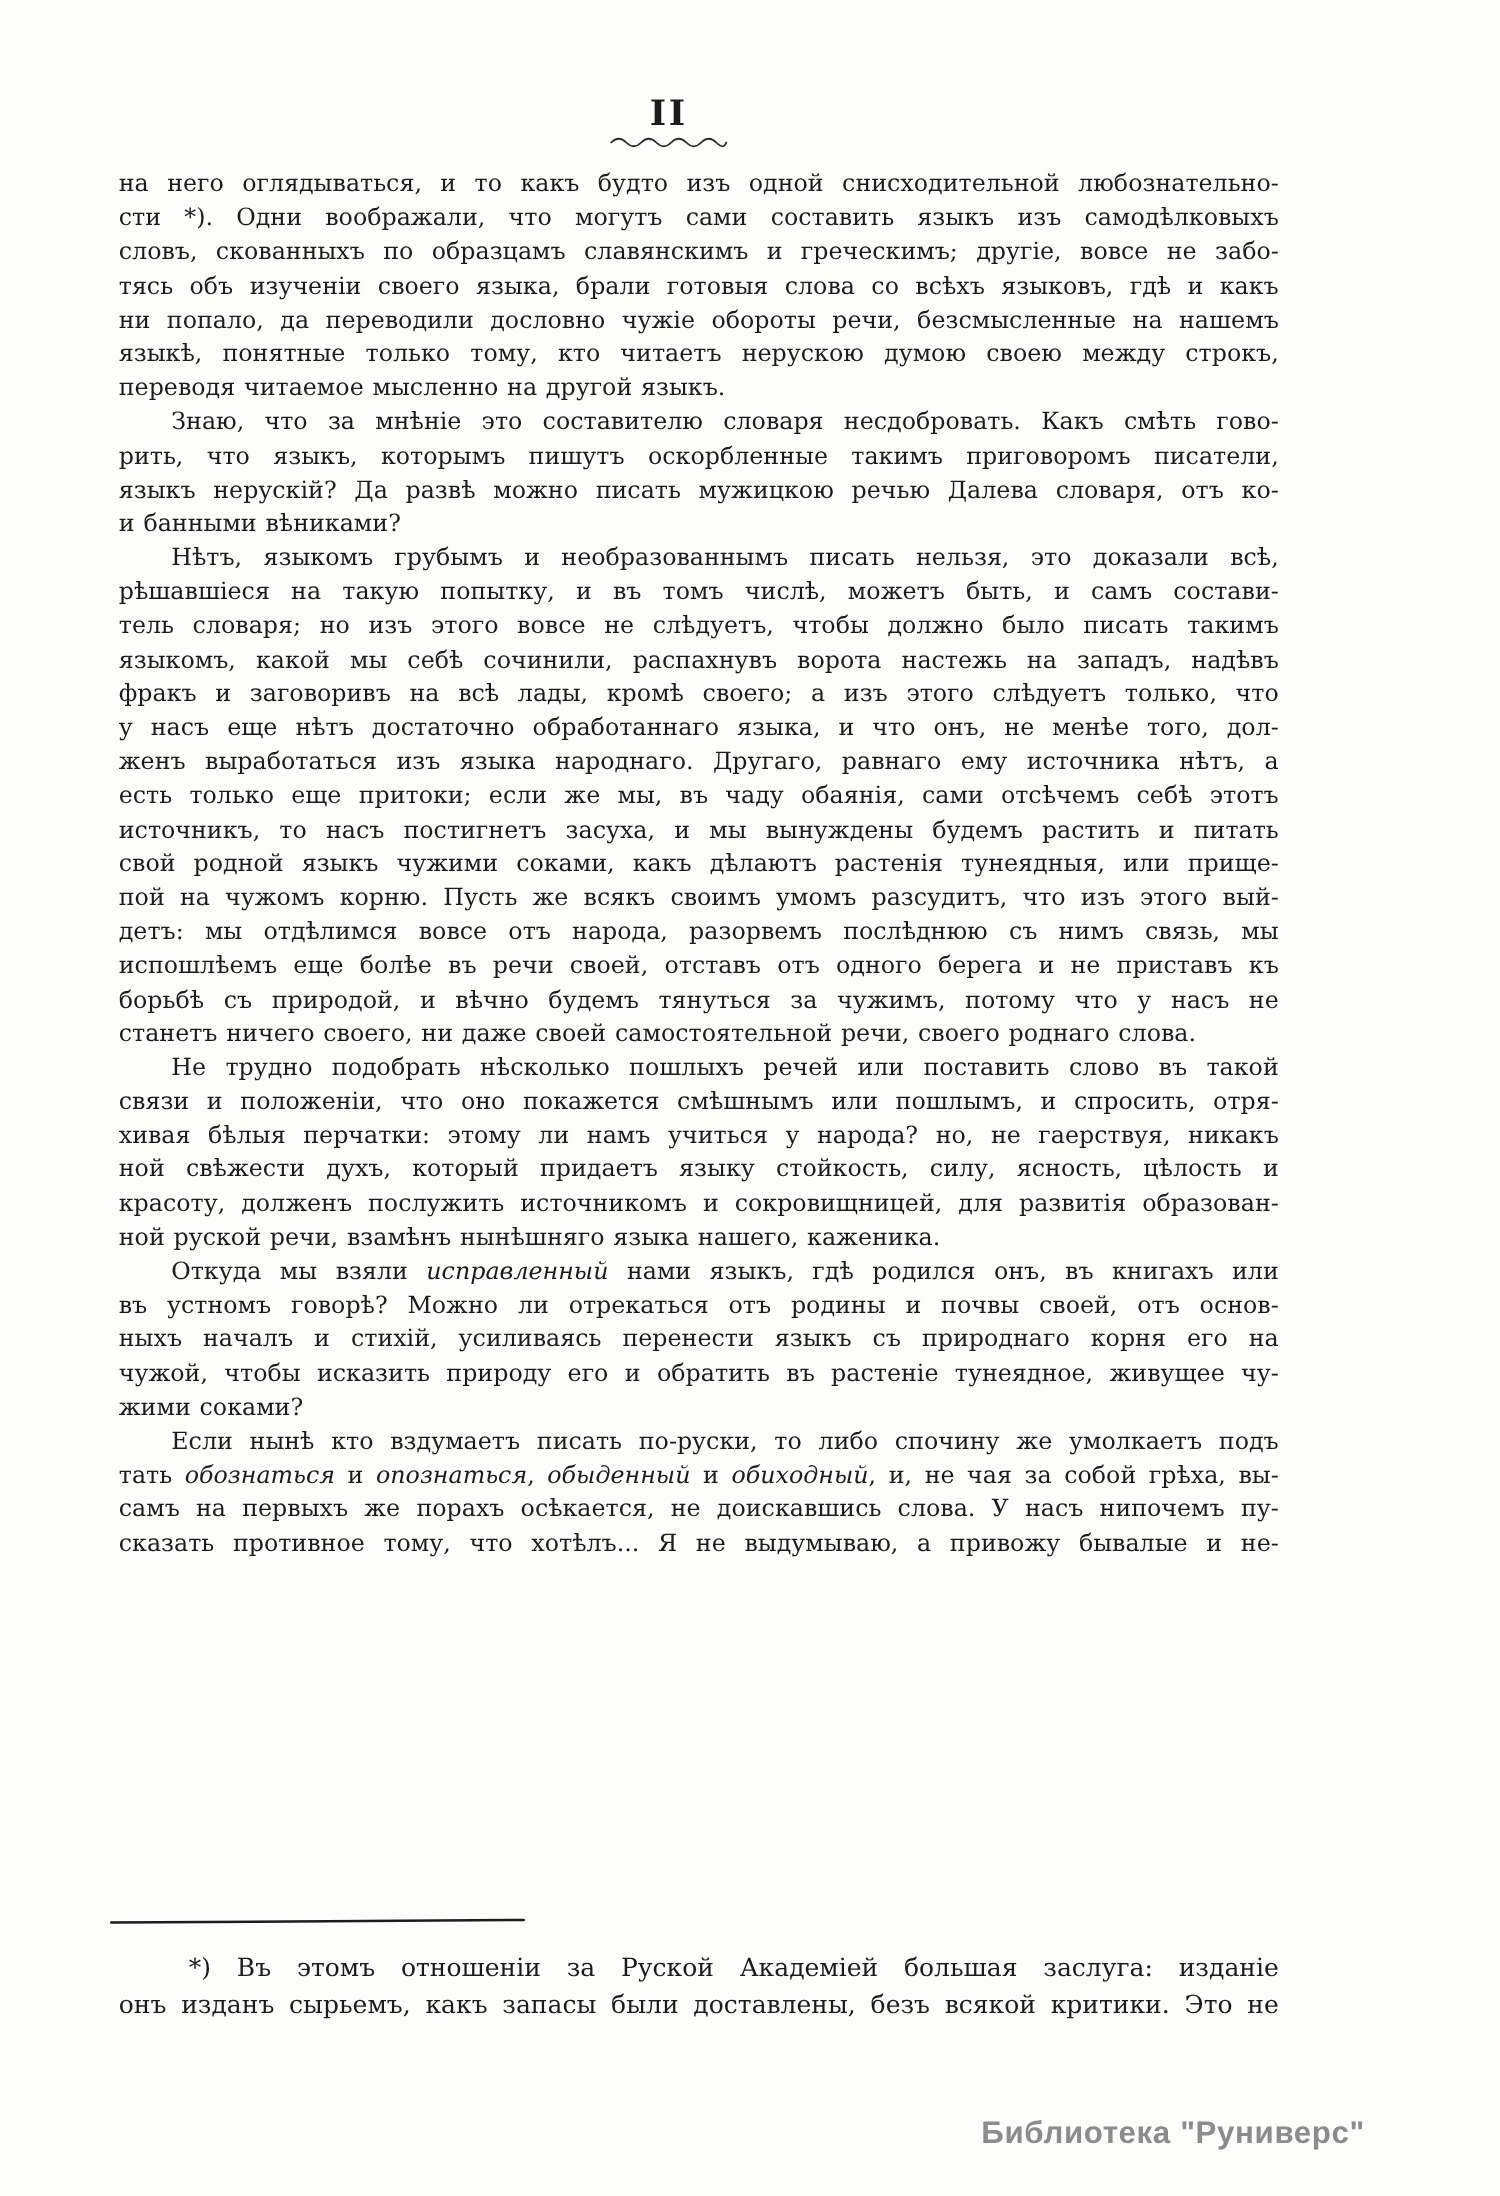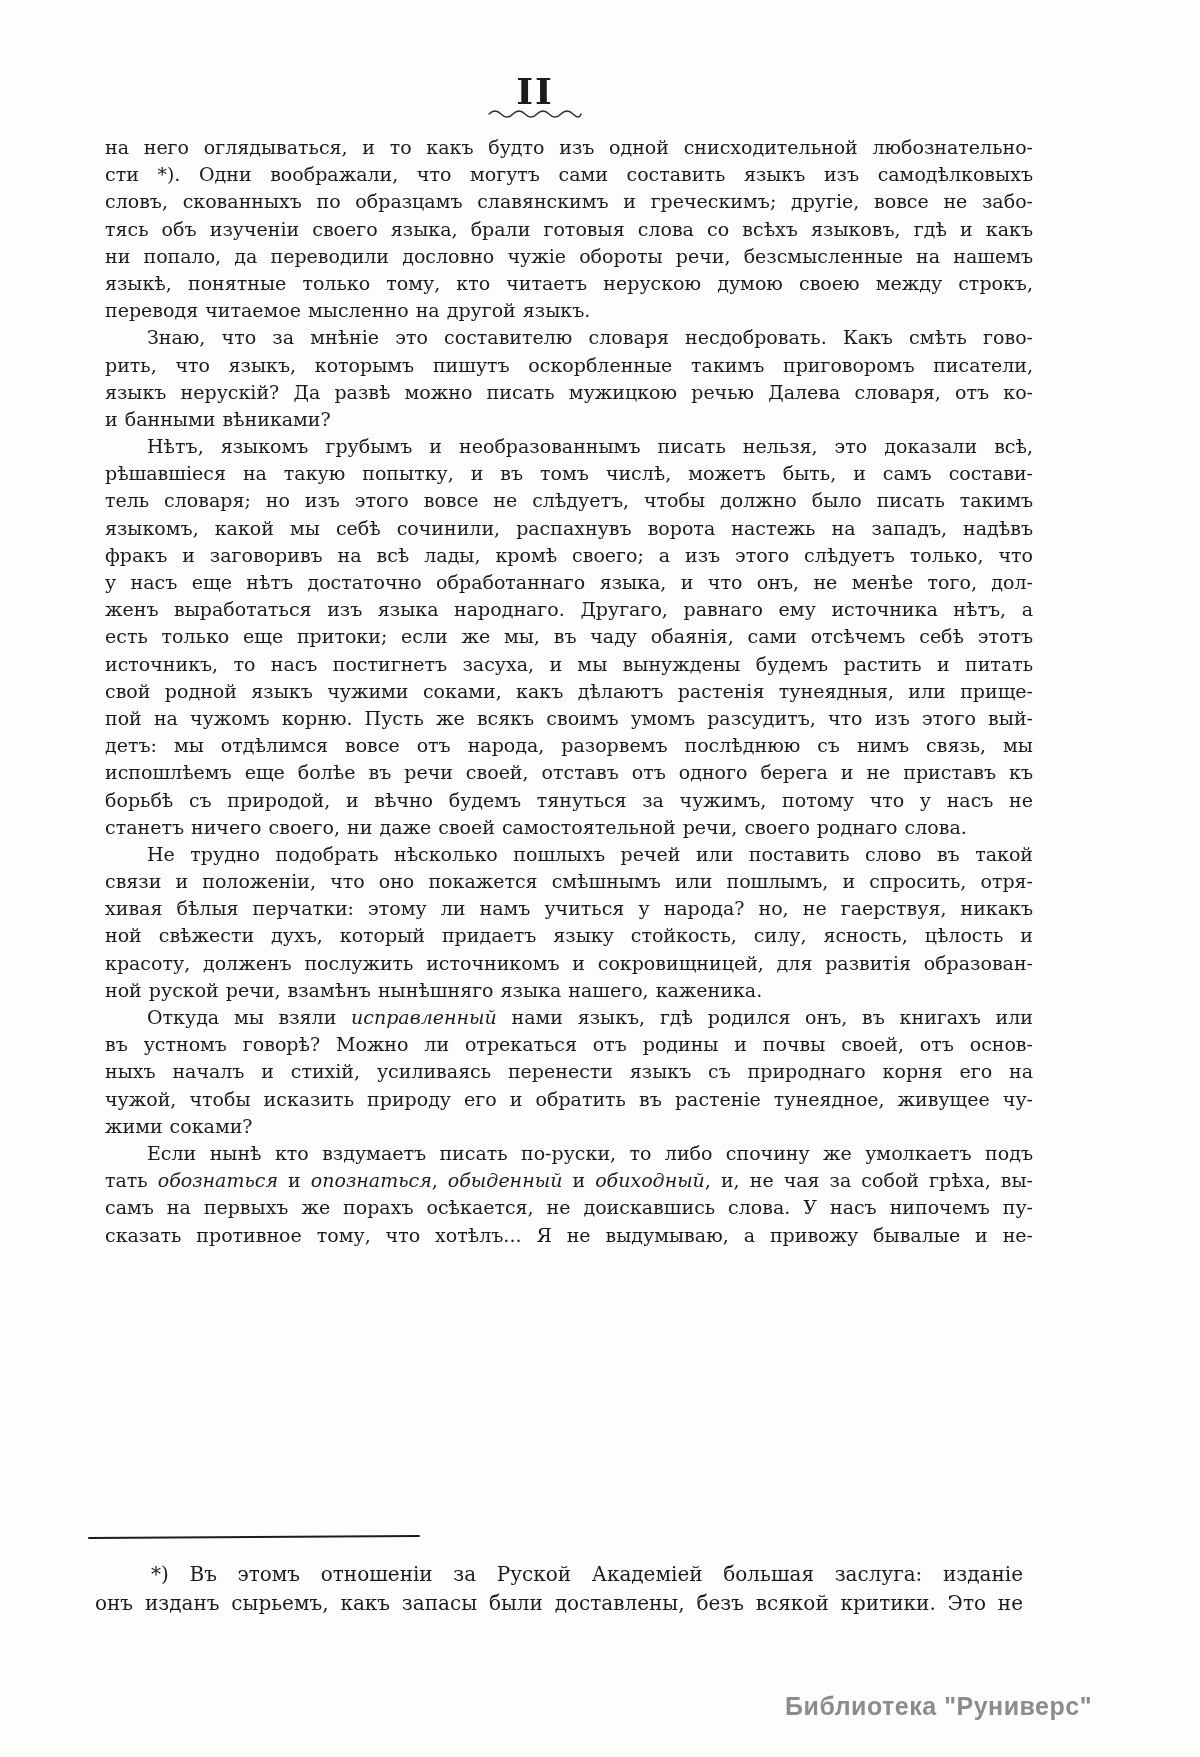--- a/index.html
+++ b/index.html
@@ -5,24 +5,24 @@
   html,body{margin:0;padding:0;}
   body{width:1200px;height:1757px;background:#ffffff;}
   .page{
     position:relative;width:1200px;height:1757px;overflow:hidden;
     background:#fdfdfb;
     font-family:"DejaVu Serif","Liberation Serif",serif;
     color:#1b1b1b;
   }
   .header{position:absolute;left:95px;top:76px;width:928px;text-align:center;transform:translateX(-24px);}
   .page-number{
-    font-size:36px;font-weight:bold;letter-spacing:2px;line-height:30px;
+    font-size:28px;font-weight:bold;letter-spacing:2px;line-height:30px;
   }
   .ornament{display:block;margin:1px auto 0 auto;}
-  .body-text{position:absolute;left:105px;top:134px;width:928px;}
+  .body-text{position:absolute;left:95px;top:134px;width:928px;}
   .paragraph{margin:0;padding:0;}
   .line{
     text-align:justify;text-align-last:justify;
     font-size:19px;line-height:27.2px;height:27.2px;overflow:hidden;
     word-spacing:1px;
   }
   .line.indent{text-indent:42px;}
   .line.last{text-align-last:left;}
   .line i{}
   .footnote-rule{

